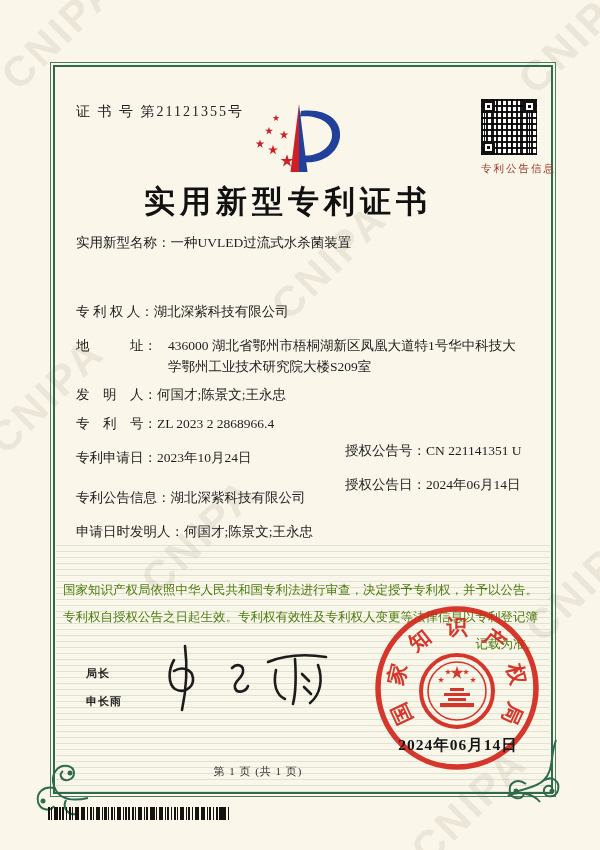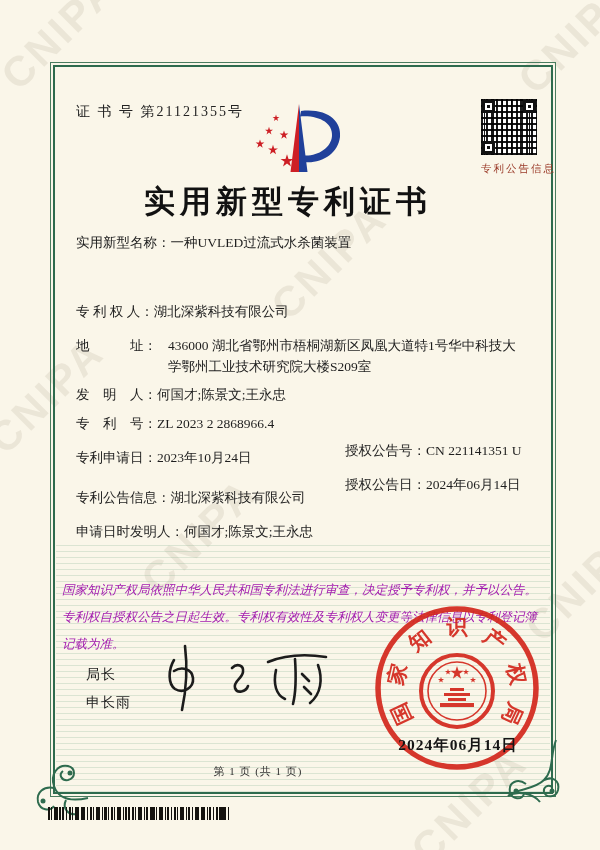--- a/index.html
+++ b/index.html
@@ -68,28 +68,28 @@
   .f-row {
     position:absolute; left:76px; width:452px;
     font-size:13.5px; color:#1e1e1e; line-height:21px;
   }
   .f-row .lbl { white-space:pre; }
   .f-col2 { position:absolute; left:269px; top:0; white-space:nowrap;margin-top:27px; }
   .val { }
   
   .statement {
     position:absolute; left:62px; top:577px; width:476px;
-    font-style:italic; font-size:12.5px; color:#a21caf;
-    line-height:27px; text-align:left;
+    font-size:12.5px; color:#4d7c0f;
+    line-height:27px; text-align:right;
   }
   
   .sig-title, .sig-name {
     position:absolute; left:86px;
     font-family:"Liberation Sans","DejaVu Sans",sans-serif;
-    font-size:14px; font-weight:400; color:#222; letter-spacing:1px;
+    font-size:11px; font-weight:700; color:#222; letter-spacing:1px;
   }
   .sig-title { top:666px; } .sig-name { top:694px; }
   .sig-script { position:absolute; left:140px; top:638px; }
   
   .seal { position:absolute; left:368px; top:601px; }
   .seal-date {
     position:absolute; left:372px; top:735px; width:172px; text-align:center;
     font-size:15.5px; font-weight:700; color:#151515; letter-spacing:1px;
   }
   

